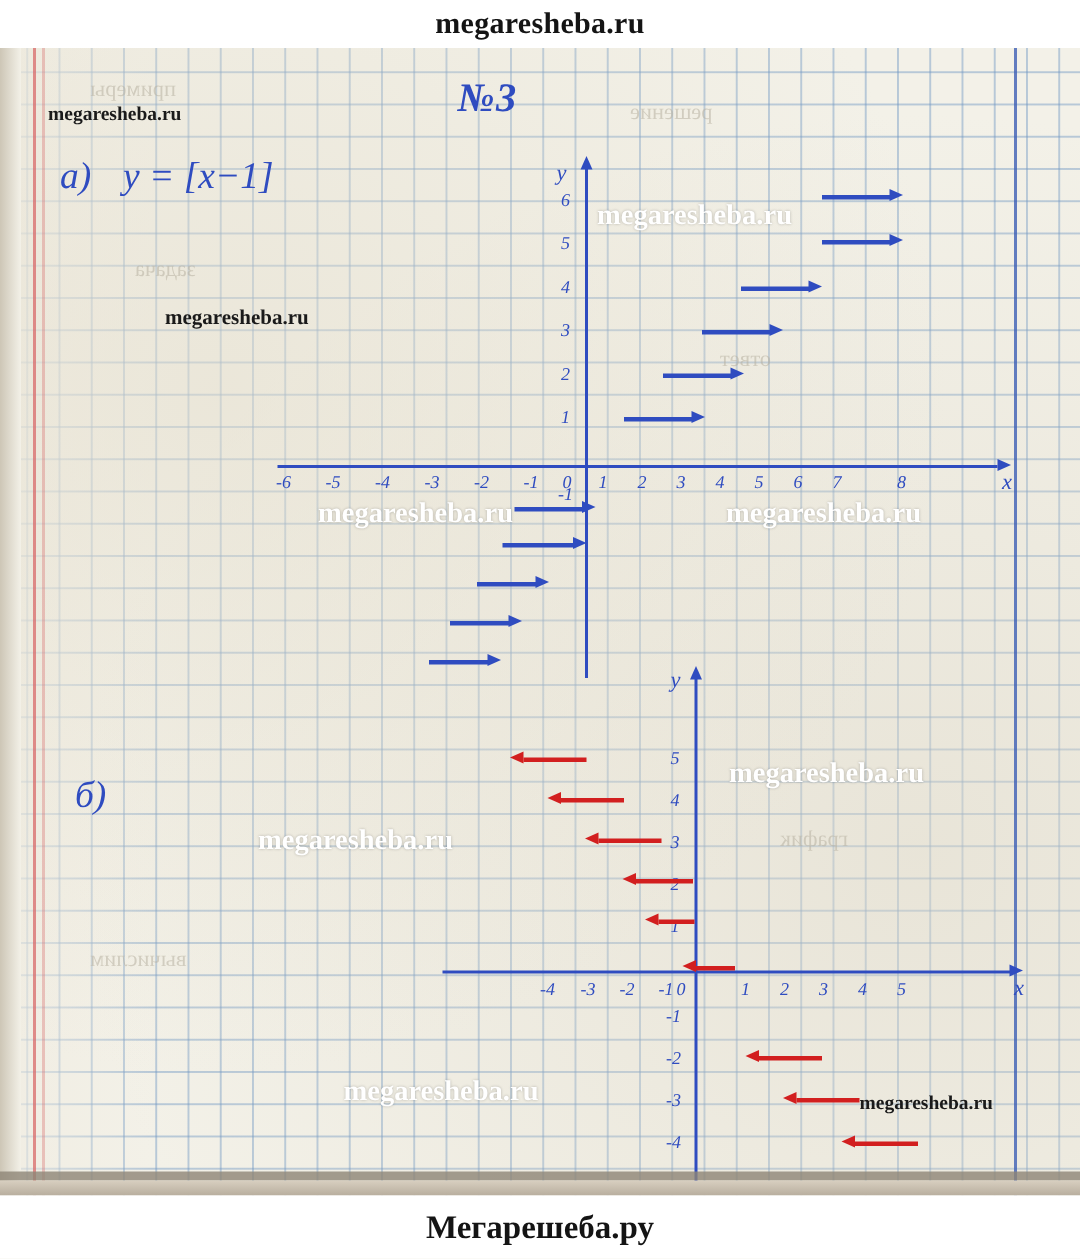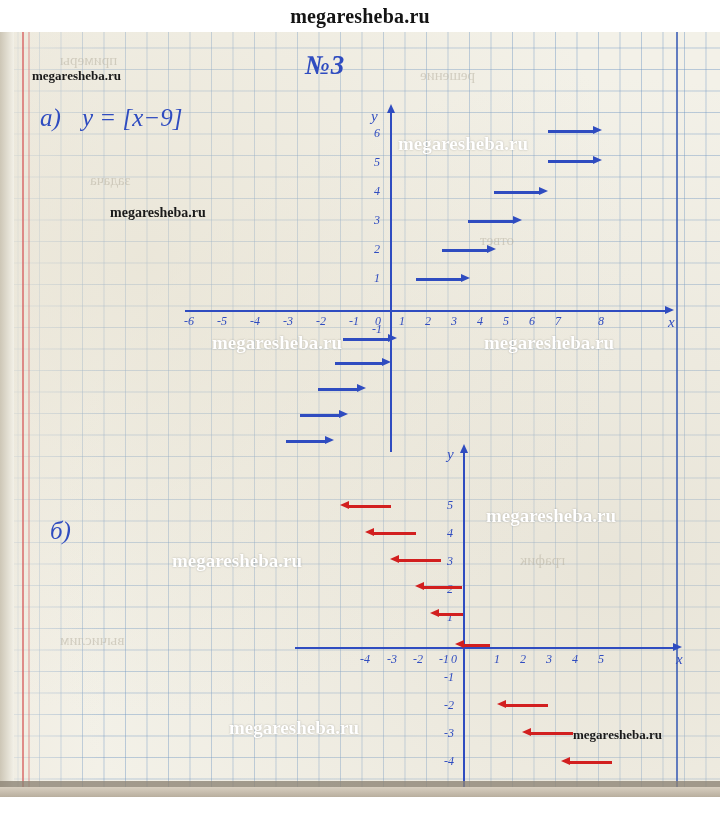--- a/index.html
+++ b/index.html
@@ -130,21 +130,21 @@
     <div class="ghost" style="left:60px;top:20px;">примеры</div>
     <div class="ghost" style="left:420px;top:35px;">решение</div>
     <div class="ghost" style="left:90px;top:140px;">задача</div>
     <div class="ghost" style="left:480px;top:200px;">ответ</div>
     <div class="ghost" style="left:60px;top:600px;">вычислим</div>
     <div class="ghost" style="left:520px;top:520px;">график</div>
 
     <div class="pen task-no" style="left:305px;top:18px;">№3</div>
 
     <div class="pen formula" style="left:40px;top:72px;">а)</div>
-    <div class="pen formula" style="left:82px;top:72px;">y = [x−9]</div>
+    <div class="pen formula" style="left:82px;top:72px;">y = [x−1]</div>
 
     <div class="axis-h" style="left:185px;top:278px;width:480px;"></div>
     <div class="arrow r" style="left:665px;top:273.5px;"></div>
     <div class="axis-v" style="left:390px;top:80px;height:340px;"></div>
     <div class="arrow u" style="left:386.5px;top:72px;"></div>
     <div class="axis-name" style="left:668px;top:282px;">x</div>
     <div class="axis-name" style="left:371px;top:76px;">y</div>
 
     <div class="tick-label" style="left:184px;top:282px;">-6</div>
     <div class="tick-label" style="left:217px;top:282px;">-5</div>
@@ -266,14 +266,15 @@
   <div class="wm" style="left:398px;top:133px;font-size:19px;">megaresheba.ru</div>
   <div class="wm" style="left:212px;top:332px;font-size:19px;">megaresheba.ru</div>
   <div class="wm" style="left:484px;top:332px;font-size:19px;">megaresheba.ru</div>
   <div class="wm" style="left:486px;top:505px;font-size:19px;">megaresheba.ru</div>
   <div class="wm" style="left:172px;top:550px;font-size:19px;">megaresheba.ru</div>
   <div class="wm" style="left:229px;top:717px;font-size:19px;">megaresheba.ru</div>
   <div class="wm dark small" style="left:573px;top:727px;font-size:13px;">megaresheba.ru</div>
 
   <div class="bottom-edge"></div>
   <div class="bottom-shadow"></div>
+  <div class="wm-bottom">Мегарешеба.ру</div>
 
 </div>
 
 </body></html>

